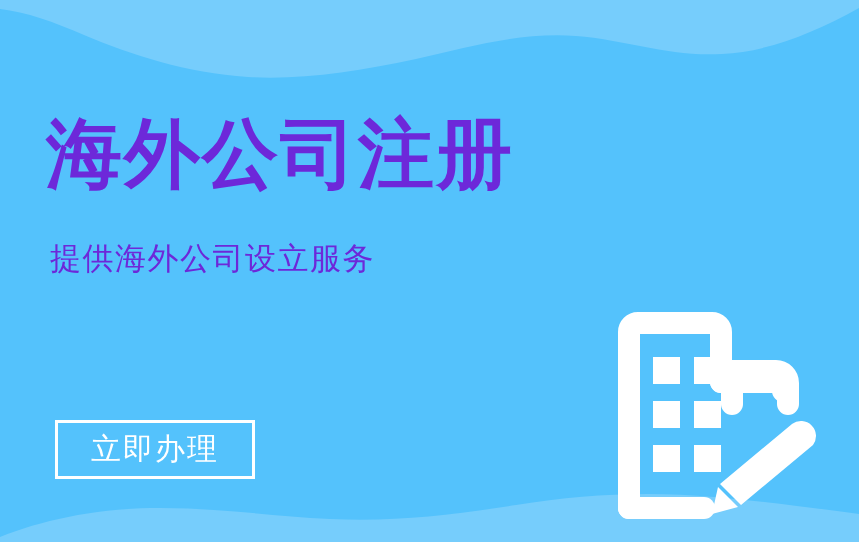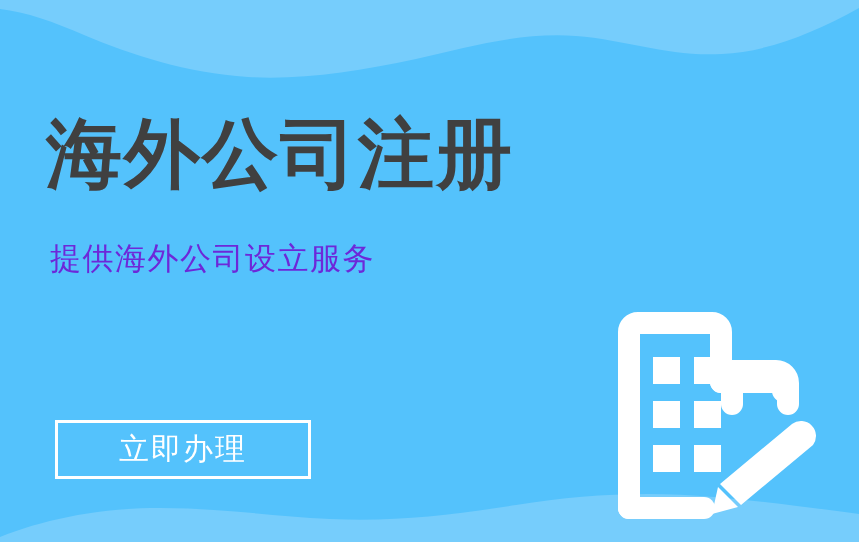--- a/index.html
+++ b/index.html
@@ -22,40 +22,40 @@
     height: 542px;
     pointer-events: none;
   }
   #title {
     position: absolute;
     left: 46px;
     top: 62px;
     font-size: 76px;
     line-height: 1.08;
     font-weight: 700;
-    color: #404040;
+    color: #6d28d9;
     letter-spacing: 2px;
     white-space: nowrap;
   }
   #subtitle {
     position: absolute;
     left: 50px;
     top: 207px;
     font-size: 31px;
     line-height: 1.35;
     font-weight: 400;
     color: #6d28d9;
     letter-spacing: 1.5px;
     white-space: nowrap;
   }
   #cta-button {
     position: absolute;
     left: 55px;
     top: 420px;
-    width: 256px;
+    width: 200px;
     height: 59px;
     box-sizing: border-box;
     border: 3px solid #ffffff;
     background: transparent;
     color: #ffffff;
     font-family: inherit;
     font-size: 30px;
     letter-spacing: 2px;
     padding: 0;
     cursor: pointer;

